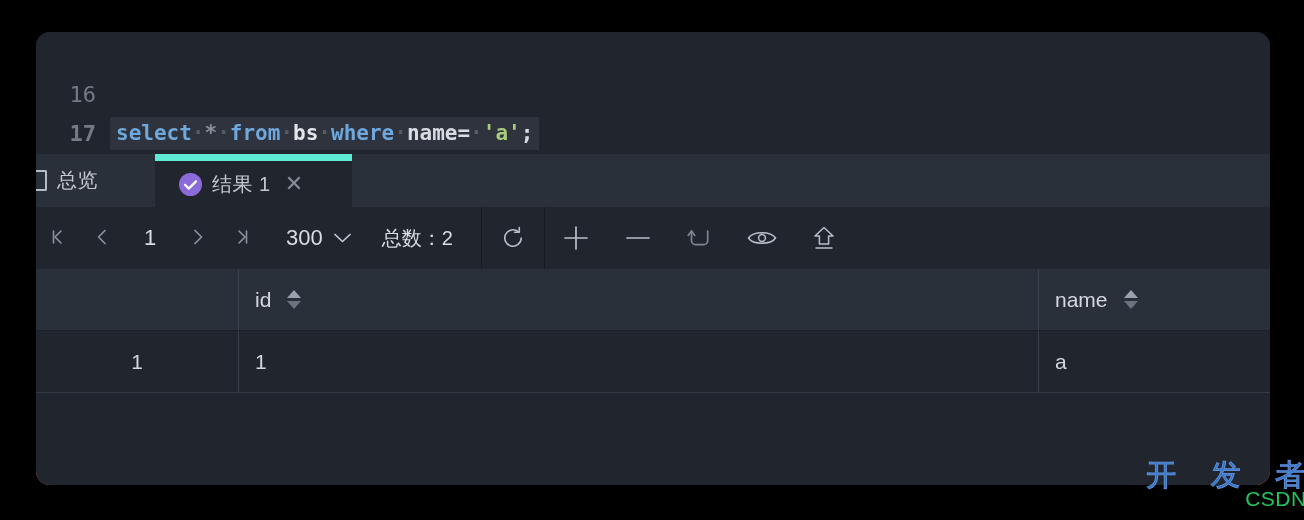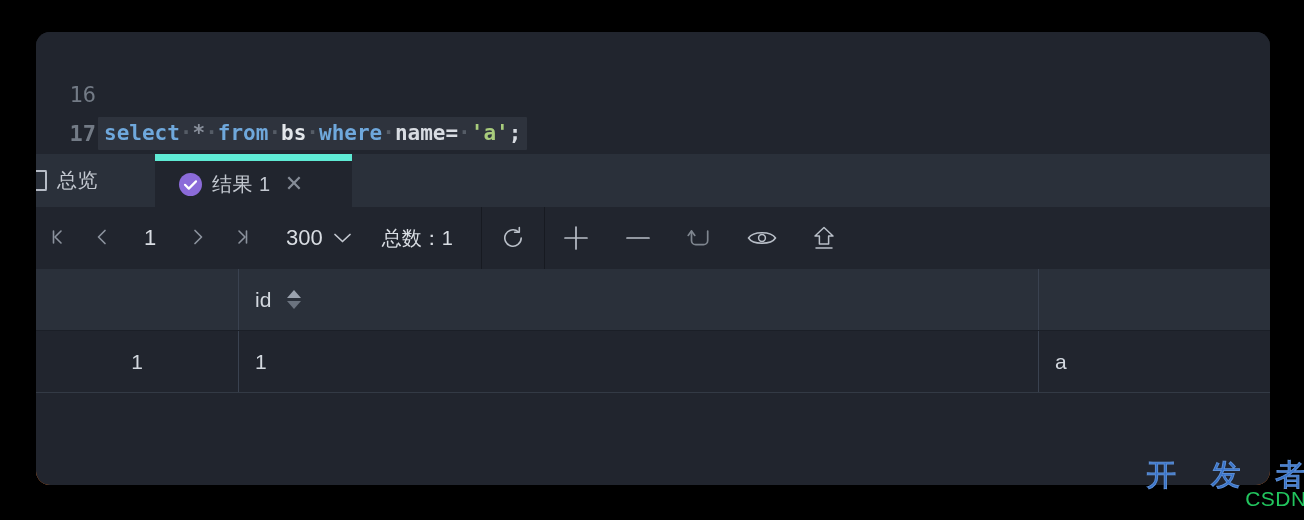--- a/index.html
+++ b/index.html
@@ -61,21 +61,21 @@
     text-align: right;
     padding-right: 0px;
     color: #737b86;
     font-size: 22px;
     font-family: "DejaVu Sans Mono", "Liberation Mono", monospace;
     letter-spacing: 0px;
   }
   .lnum.current { color: #9a7ae0; }
 
   .code-body {
-    margin-left: 0px;
+    margin-left: 12px;
     padding-left: 2px;
   }
 
   .code-hl {
     background: #2e333d;
     padding: 4px 6px 5px 6px;
     border-radius: 1px;
   }
 
   .tok-kw   { color: #6fa8dc; }
@@ -414,21 +414,21 @@
 
       <div class="page-size">
         <span>300</span>
         <span class="chev">
           <svg width="19" height="12" viewBox="0 0 19 12">
               <path d="M2 2.5 L9.5 9.5 L17 2.5" fill="none" stroke="#c3c8d0" stroke-width="1.7" stroke-linecap="round" stroke-linejoin="round"></path>
             </svg>
         </span>
       </div>
 
-      <div class="total">总数：1</div>
+      <div class="total">总数：2</div>
 
       <div class="tb-sep"></div>
 
       <div class="icon-btn">
         <svg width="28" height="28" viewBox="0 0 28 28">
           <path d="M22.2 14 A8.2 8.2 0 1 1 19.4 7.8" fill="none" stroke="#b9bfc8" stroke-width="1.6" stroke-linecap="round"></path>
           <path d="M20.3 3.6 L20.3 8.3 L15.6 8.3" fill="none" stroke="#b9bfc8" stroke-width="1.6" stroke-linecap="round" stroke-linejoin="round"></path>
         </svg>
       </div>
 
@@ -472,20 +472,27 @@
 
       <div class="grid-head">
         <div class="cell col-rownum"></div>
         <div class="cell col-id">
           <span>id</span>
           <span class="sorter">
               <i class="up"></i>
               <i class="down"></i>
             </span>
         </div>
+        <div class="cell col-name">
+          <span>name</span>
+          <span class="sorter">
+              <i class="up"></i>
+              <i class="down"></i>
+            </span>
+        </div>
       </div>
 
       <div class="grid-row">
         <div class="cell col-rownum">1</div>
         <div class="cell col-id">1</div>
         <div class="cell col-name">a</div>
       </div>
 
       <div class="grid-blank"></div>
     </div>

